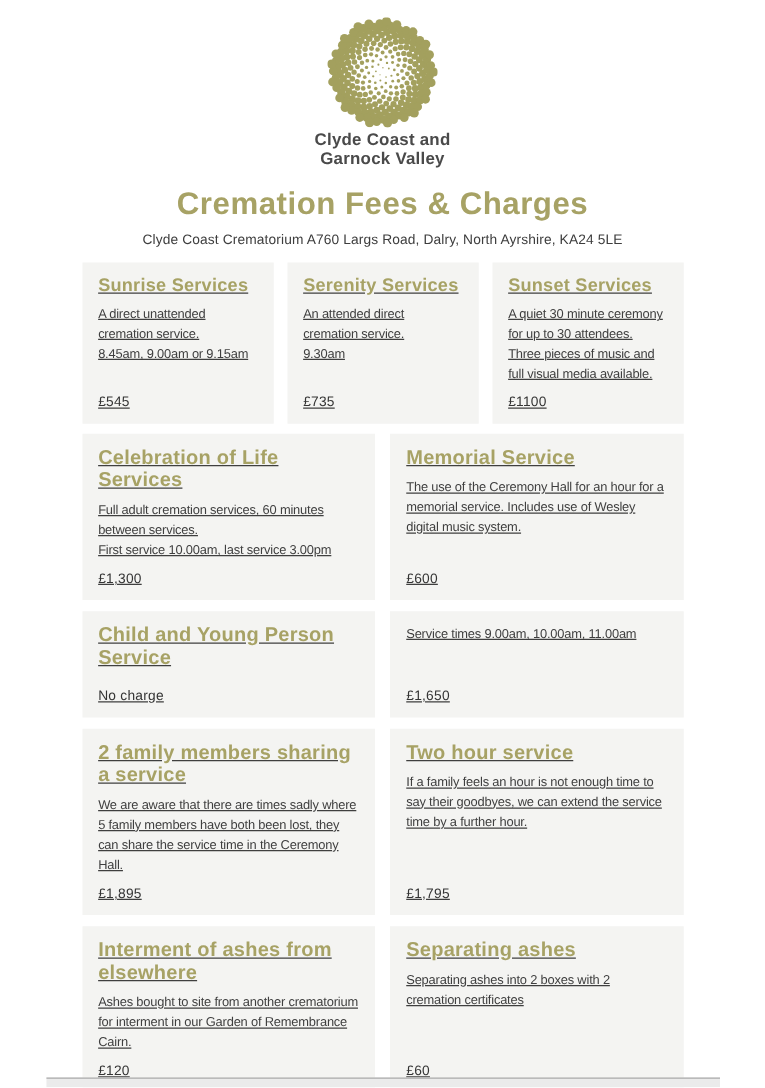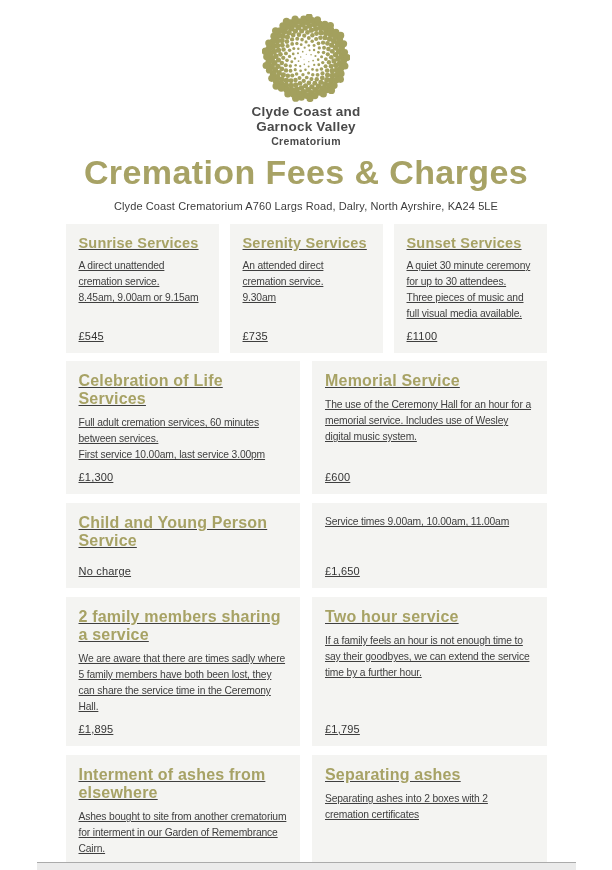--- a/index.html
+++ b/index.html
@@ -11,22 +11,22 @@
     font-family:"Liberation Sans",sans-serif;
     color:var(--body,#3f3f3f);
     overflow:hidden;
   }
   .header{text-align:center;}
   .logo-wrap{margin-top:14px;line-height:0;}
   .brand{margin-top:2px;color:#4a4a4a;font-weight:700;}
   .brand-line{font-size:13.5px;line-height:1.12;letter-spacing:.2px;}
   .brand-sub{font-size:10.5px;line-height:1.25;letter-spacing:.4px;margin-top:1px;}
   .page-title{
-    margin-top:5px;
-    font-size:34px;font-weight:700;letter-spacing:.4px;
+    margin-top:15px;
+    font-size:25px;font-weight:700;letter-spacing:.4px;
     color:var(--accent,#a7a265);
   }
   .address{
     margin-top:8px;font-size:11px;font-weight:500;color:#3d3d3d;letter-spacing:.1px;
   }
   .cards-top{
     display:grid;grid-template-columns:1fr 1fr 1fr;gap:11px;
     margin:12px 29px 0 29px;
   }
   .pairs{margin:8px 29px 0 29px;}
@@ -310,21 +310,20 @@
           <circle cx="25.41" cy="32.39" r="3.64" fill="#a3a05e"></circle>
           <circle cx="-40.70" cy="-6.74" r="3.64" fill="#a3a05e"></circle>
           <circle cx="34.64" cy="-22.58" r="3.65" fill="#a3a05e"></circle>
           <circle cx="-10.31" cy="40.13" r="3.66" fill="#a3a05e"></circle>
           <circle cx="-19.54" cy="-36.63" r="3.66" fill="#a3a05e"></circle>
         </svg>
     </div>
     <div class="brand">
       <div class="brand-line">Clyde Coast and</div>
       <div class="brand-line">Garnock Valley</div>
-      <div class="brand-sub">Crematorium</div>
     </div>
     <div class="page-title">Cremation Fees &amp; Charges</div>
     <div class="address">Clyde Coast Crematorium A760 Largs Road, Dalry, North Ayrshire, KA24 5LE</div>
   </div>
 
   <div class="cards-top">
       <div class="card">
         <div class="card-title">Sunrise Services</div>
         <div class="card-desc">A direct unattended cremation service.
 8.45am, 9.00am or 9.15am</div>

